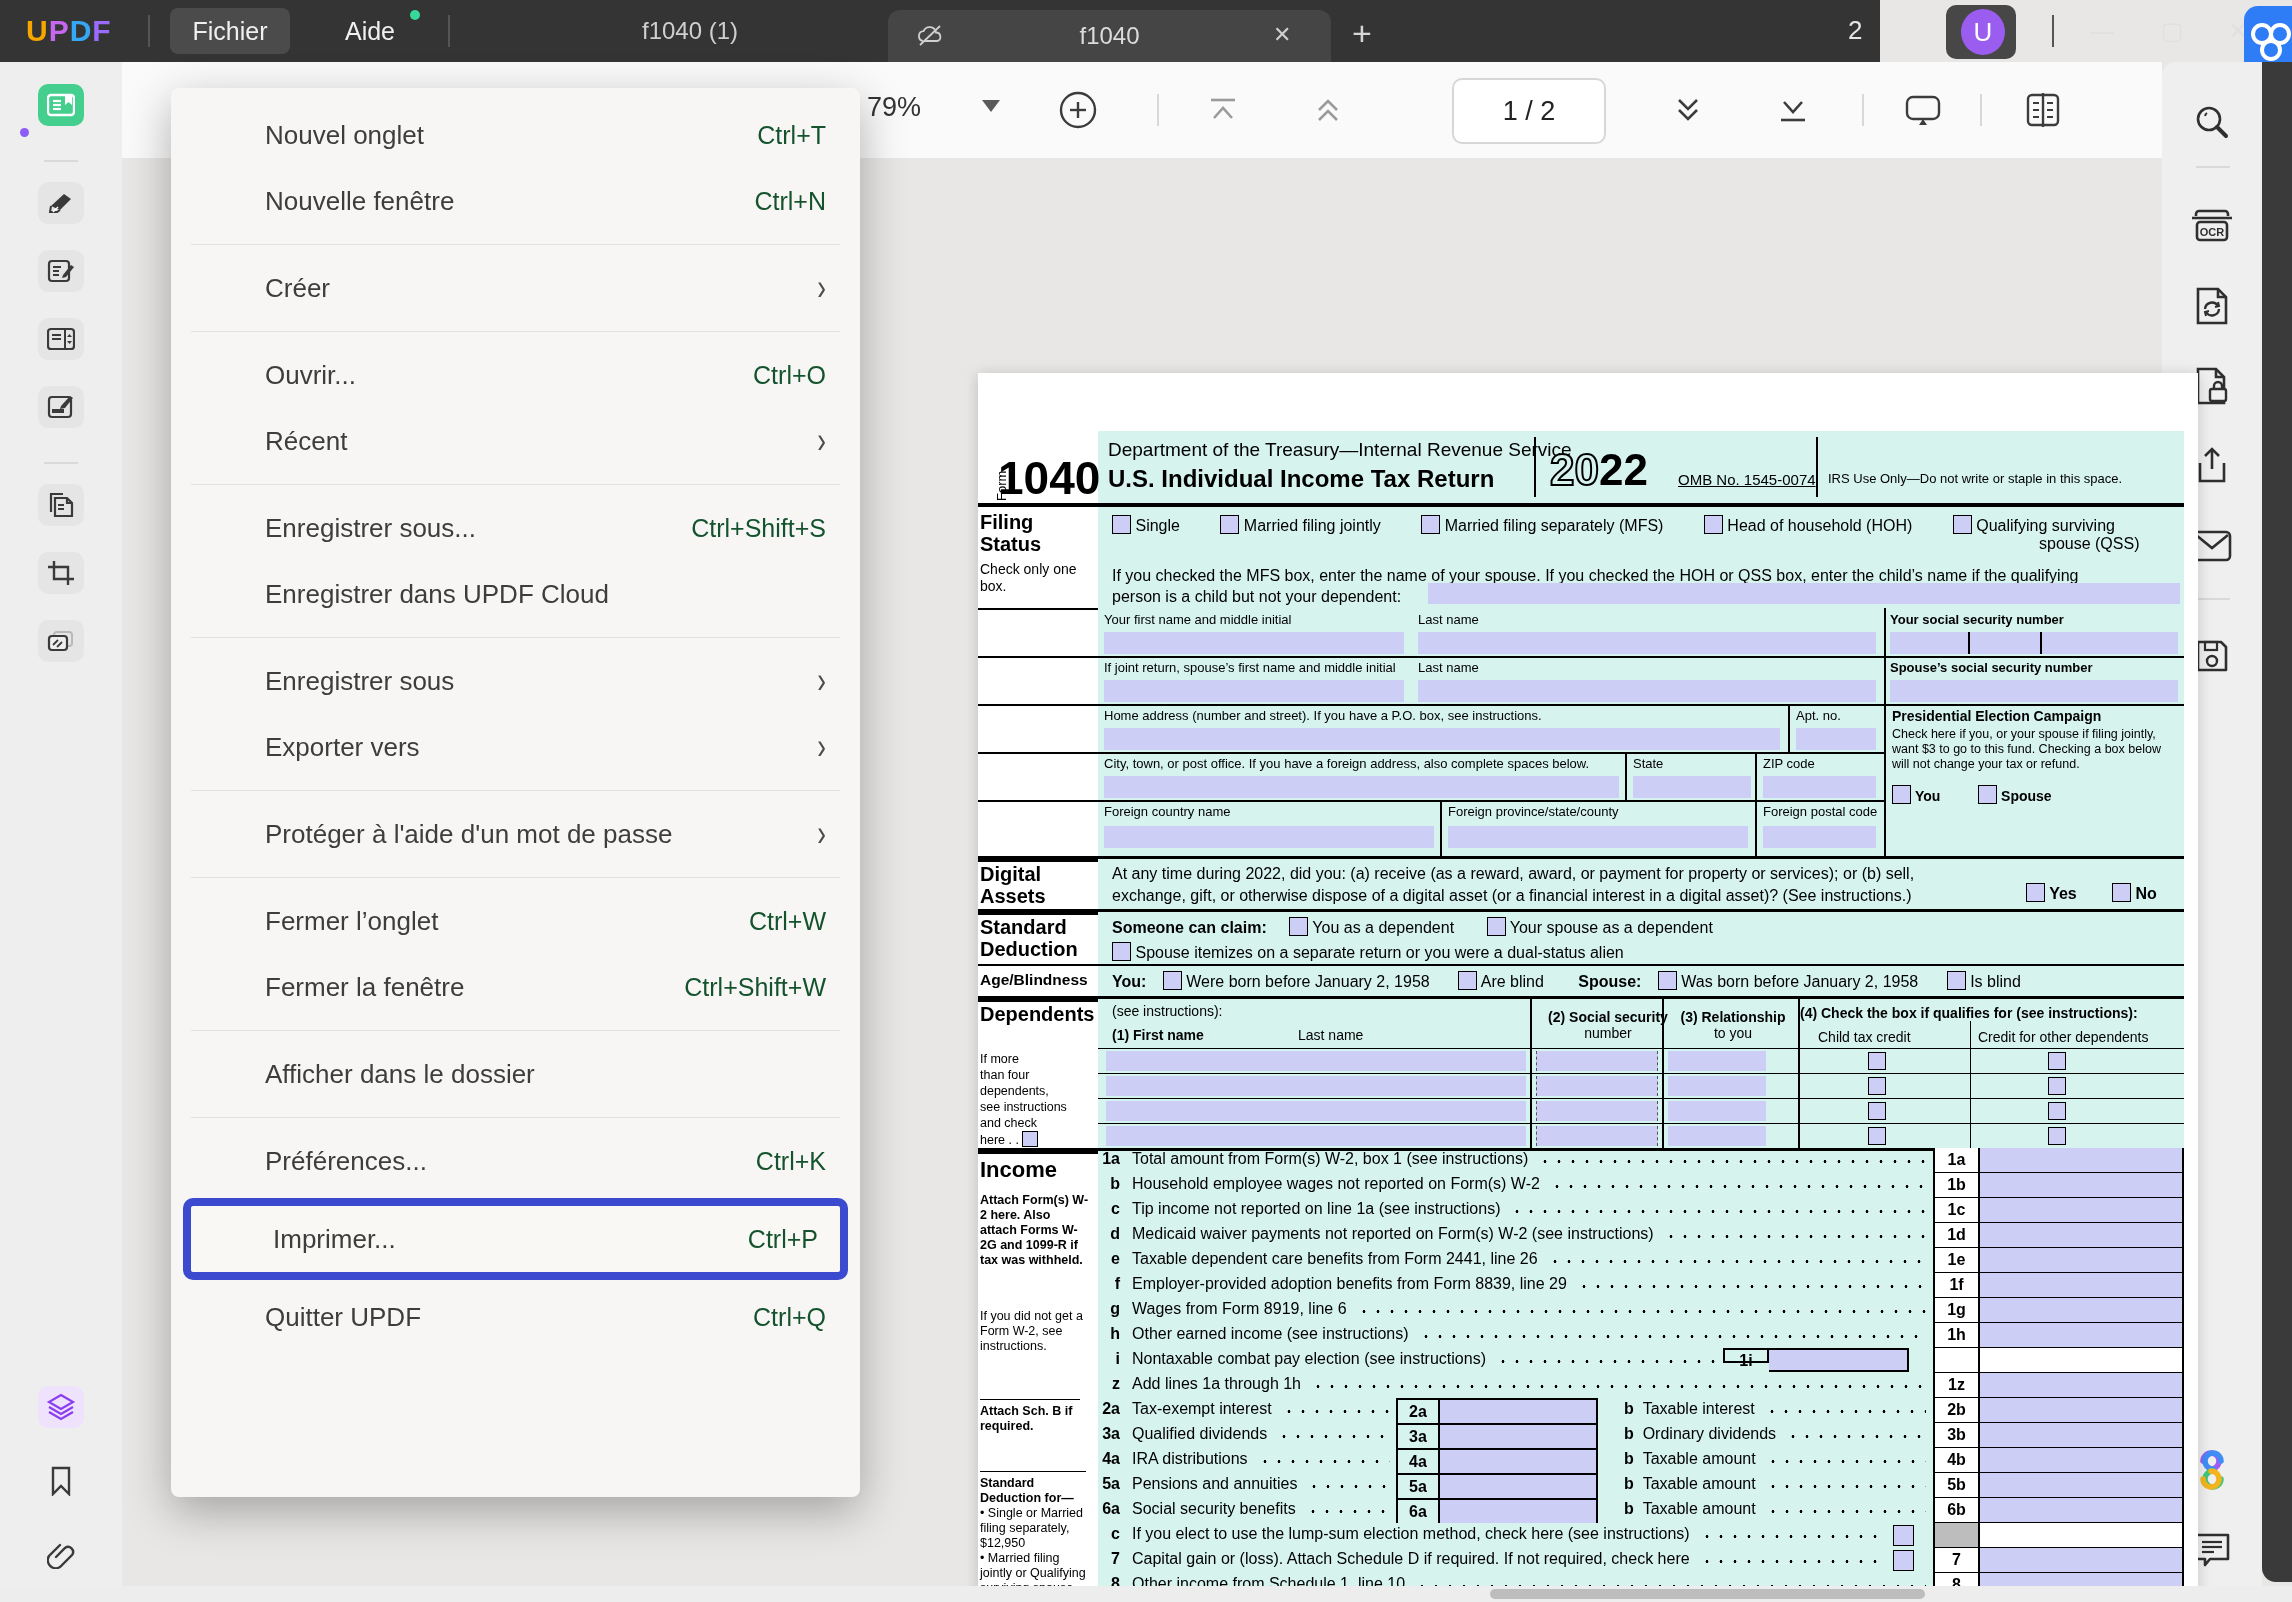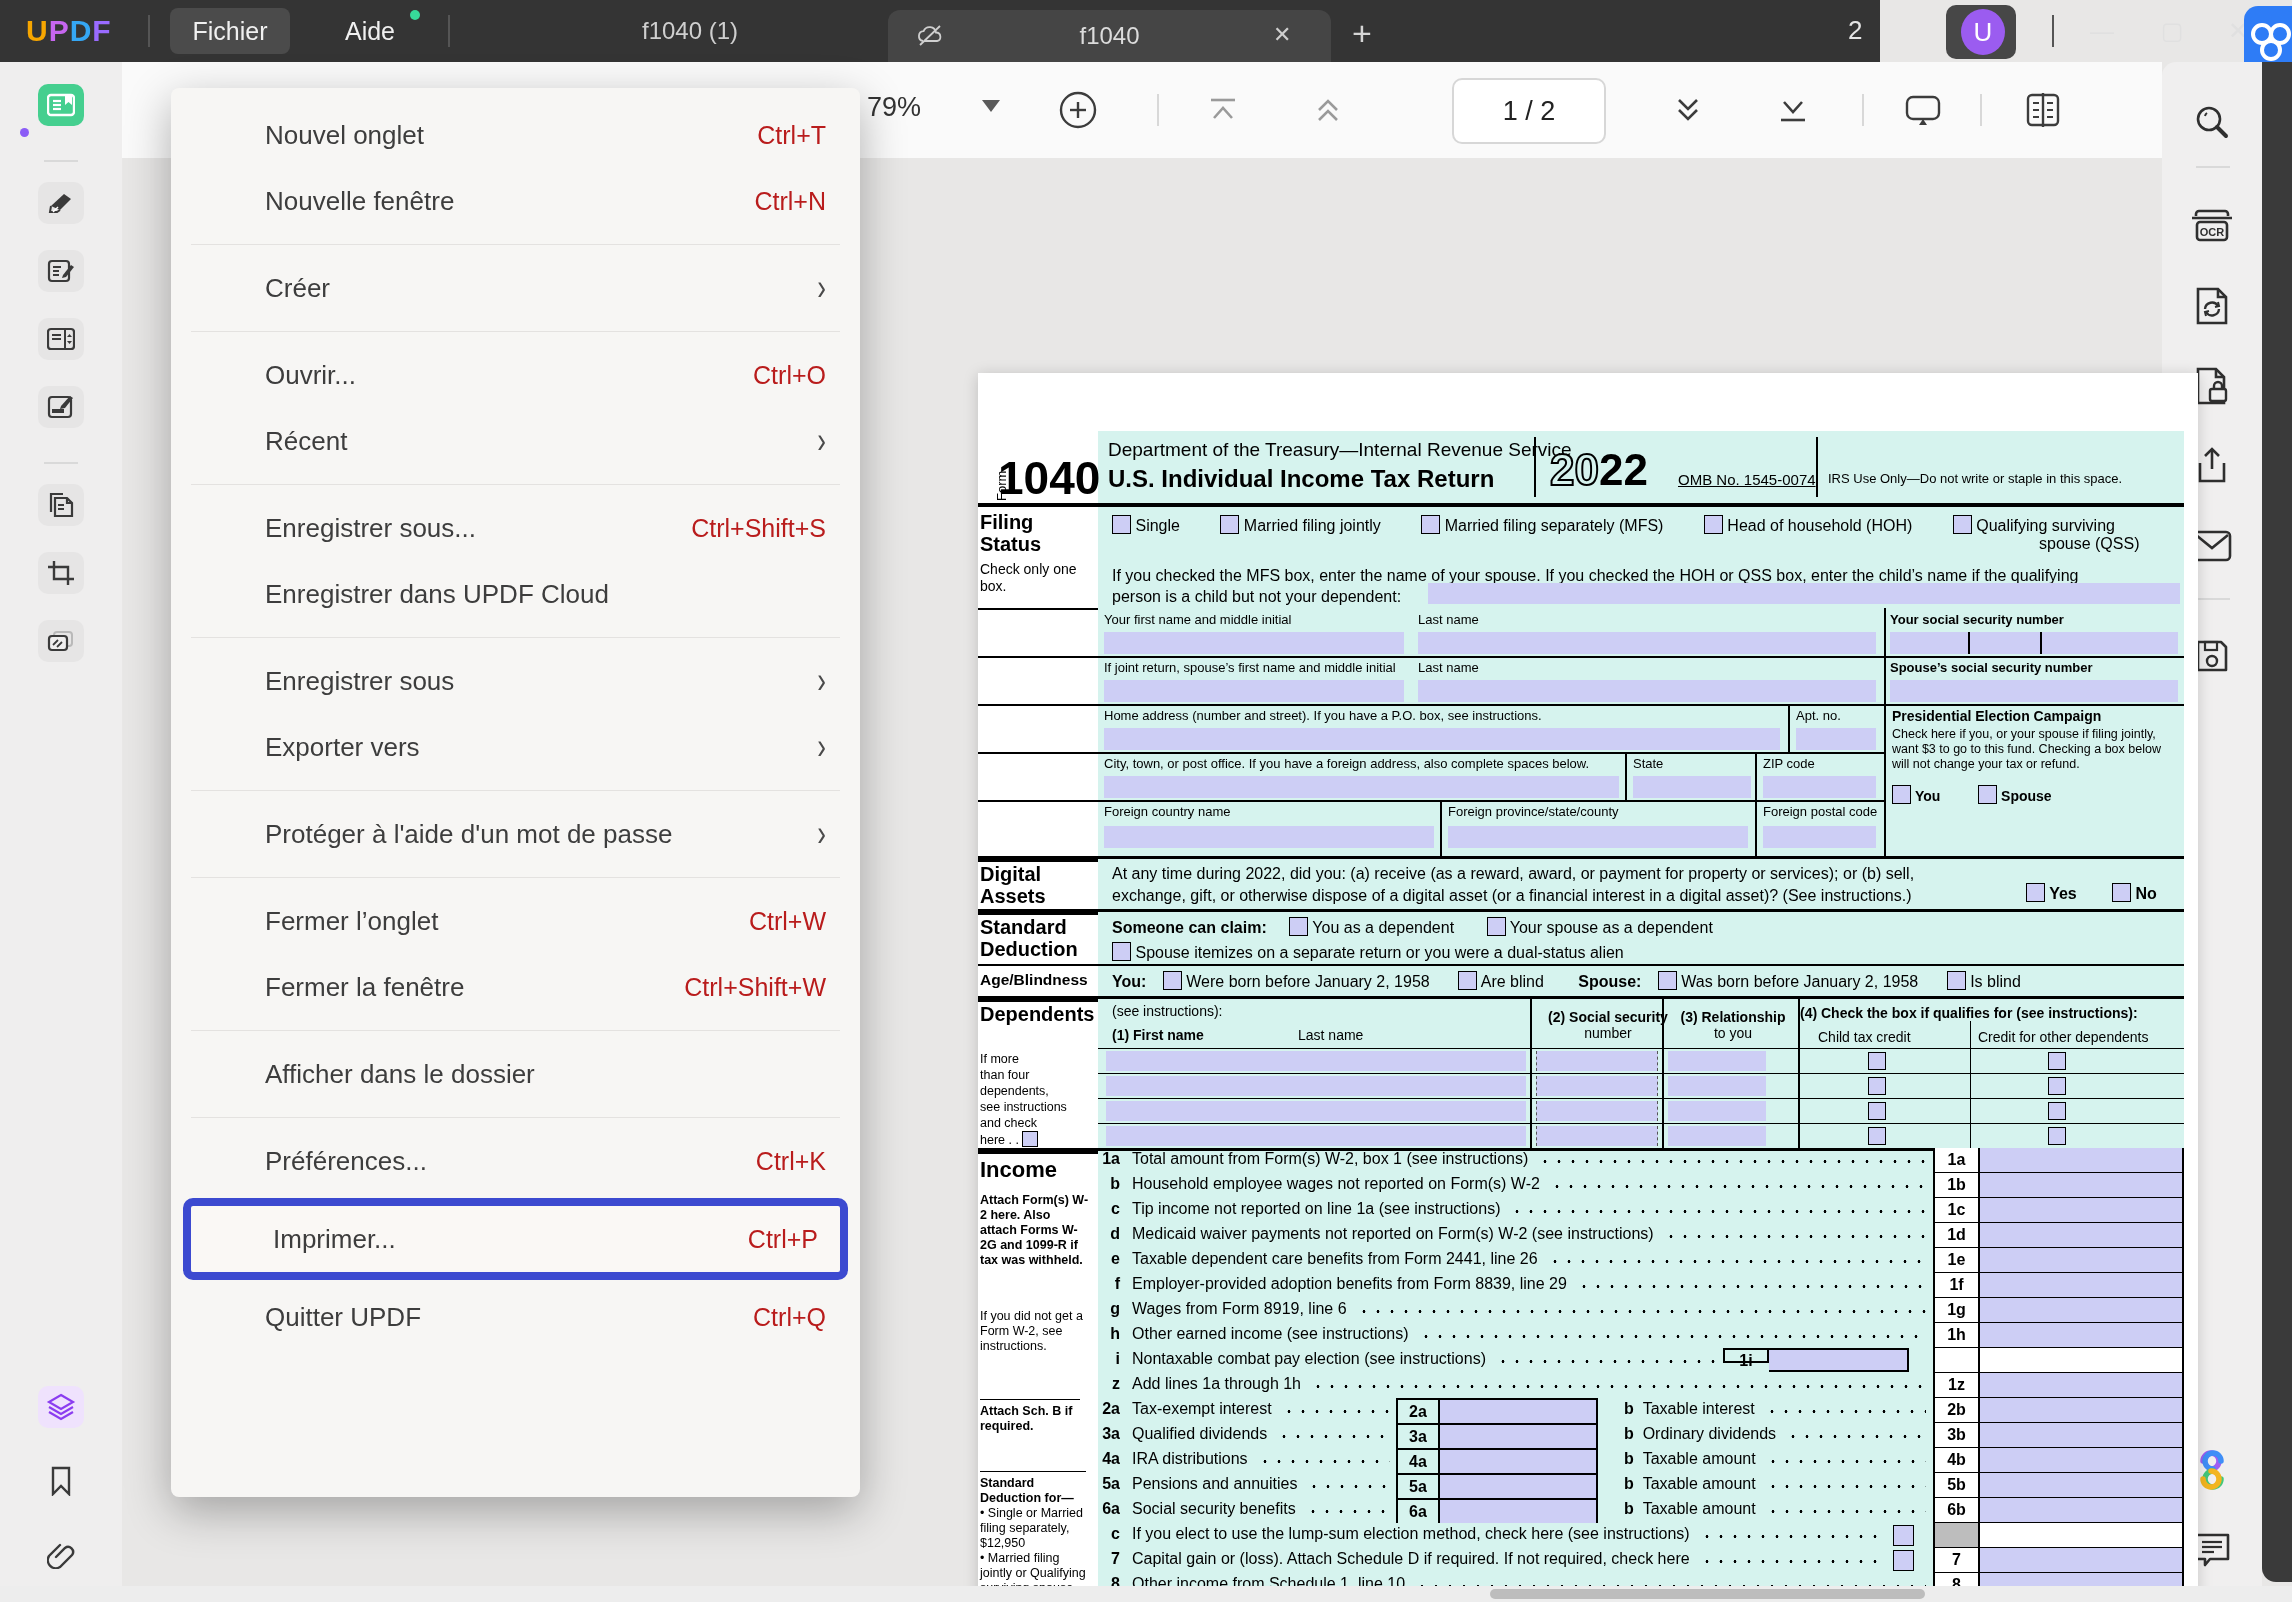--- a/index.html
+++ b/index.html
@@ -97,21 +97,21 @@
   
   .dhead{position:absolute;font-size:14px;}
   .drow{position:relative;height:24px;border-top:1.5px solid #000;}
   .drow .dc{position:absolute;top:2px;bottom:2px;background:#cdcef5;}
   .dcb{position:absolute;top:3px;width:16px;height:16px;background:#cdcef5;border:1.5px solid #000;}
   
   #menu{left:171px;top:88px;width:689px;height:1409px;background:#f7f6f4;border-radius:8px;
         box-shadow:0 14px 46px rgba(0,0,0,.30);z-index:50;}
   .mi{position:relative;height:66px;display:flex;align-items:center;padding:0 34px 0 94px;
       font-size:26px;color:#3d3d3d;}
-  .mi .sc{margin-left:auto;color:#b91c1c;font-size:25px;}
+  .mi .sc{margin-left:auto;color:#14532d;font-size:25px;}
   .mi .arr{margin-left:auto;color:#4a4a4a;font-size:26px;transform:scaleY(1.4);}
   .mi.dis{color:#b9b9b9;}
   .msep{height:1px;background:#e4e2e0;margin:10px 20px;}
   .mi.print{border:8px solid #3c4ad0;border-radius:10px;background:#faf8f5;height:66px;
       margin:4px 12px;padding:0 22px 0 82px;box-sizing:content-box;}
   svg{display:block;}
 </style>
 </head>
 <body>
 

